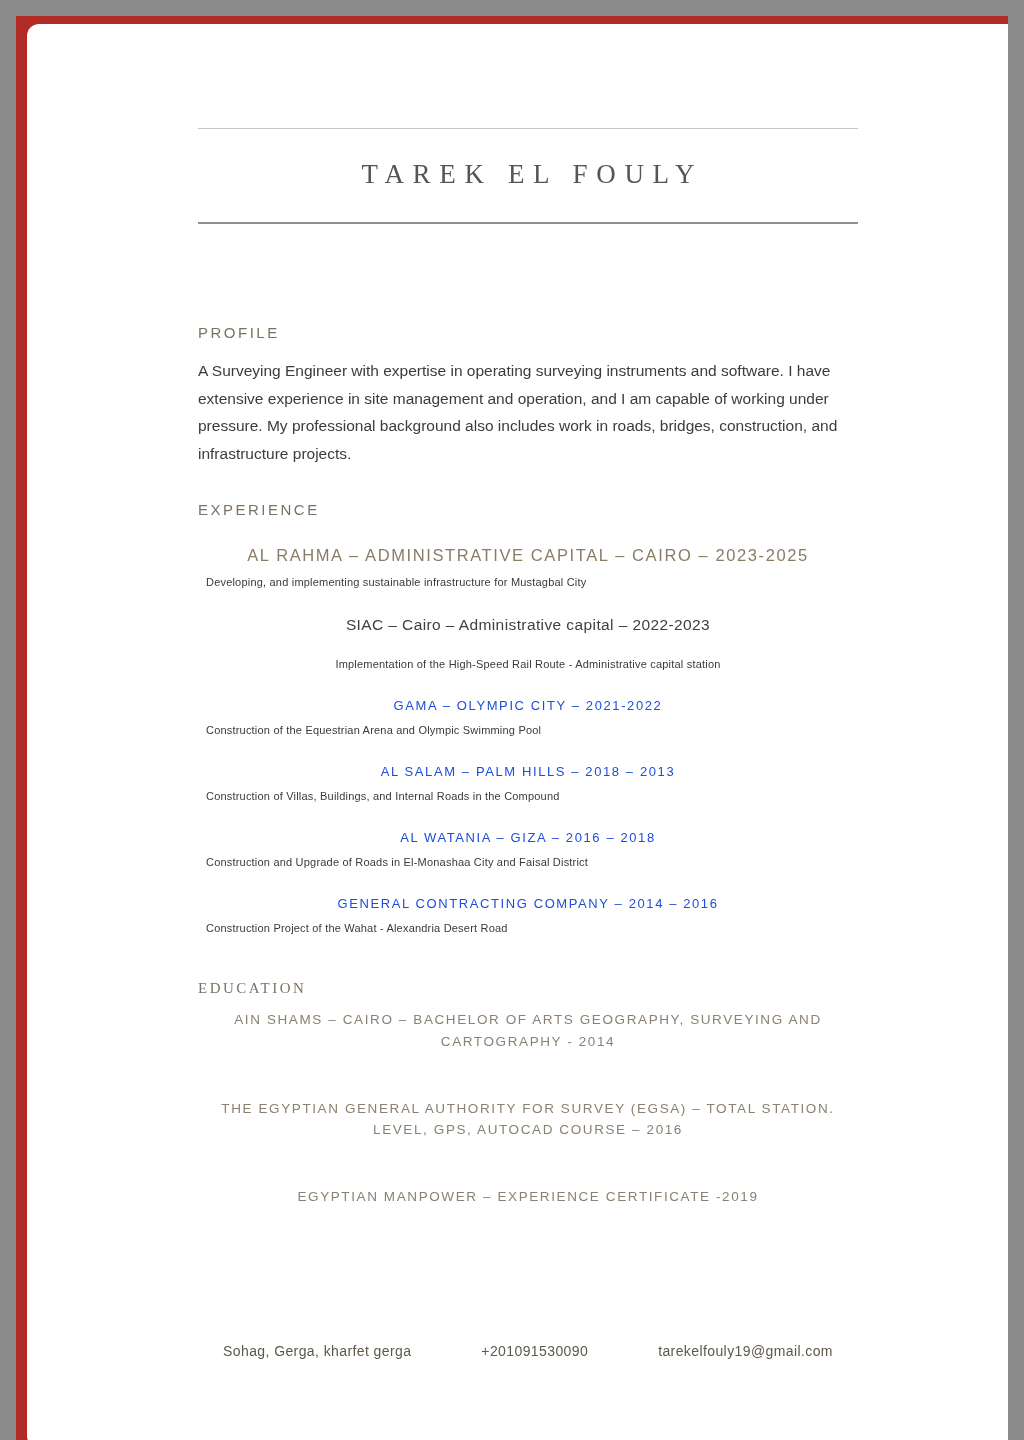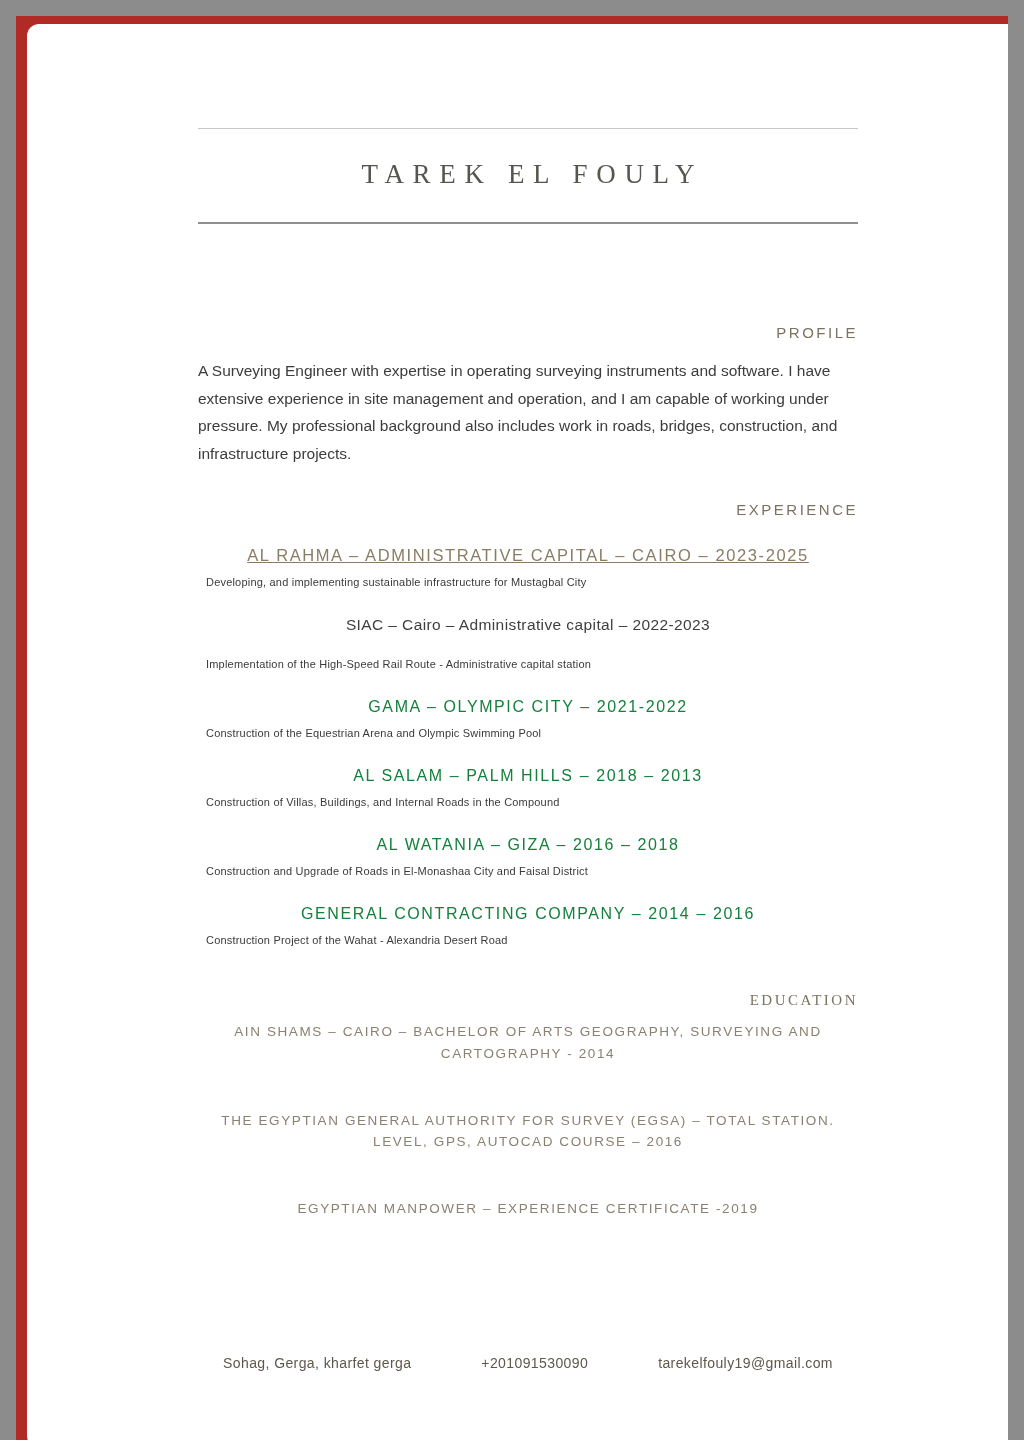--- a/index.html
+++ b/index.html
@@ -36,21 +36,21 @@
     font-size: 27px;
     letter-spacing: 0.32em;
     color: #56554f;
     text-align: center;
     padding: 22px 0 24px 0;
     text-indent: 0.32em; 
   }
 
   
   .section-heading {
-    text-align: right;
+    text-align: left;
     font-size: 15px;
     letter-spacing: 2.5px;
     color: #7c7262;
     font-weight: 400;
   }
   .profile-heading  { margin-top: 100px; }
   .experience-heading { margin-top: 34px; }
   .education-heading  { margin-top: 46px; font-family: Liberation Serif, serif; }
 
   
@@ -66,40 +66,39 @@
   .entry { margin-top: 28px; }
   .entry-title {
     text-align: center;
     font-weight: 400;
   }
   .entry-title.primary {
     font-size: 16.5px;
     letter-spacing: 1.6px;
     color: #8a7c64;
     margin-top: 16px;
-    text-decoration: underline;
   }
   .entry-title.plain {
     font-size: 15.5px;
     letter-spacing: 0.4px;
     color: #3f3f3f;
   }
   .entry-title.caps {
-    font-size: 16px;
+    font-size: 13px;
     letter-spacing: 1.6px;
-    color: #15803d;
+    color: #1d4ed8;
   }
   .entry-desc {
     margin-top: 11px;
     font-size: 11px;
     color: #3a3a3a;
     text-align: left;
     letter-spacing: 0.2px;
   }
-  .entry.gap-lg .entry-desc { margin-top: 24px; }
+  .entry.gap-lg .entry-desc { margin-top: 24px; text-align: center; }
 
   
   .edu-entry {
     margin-top: 12px;
     text-align: center;
     font-size: 13.5px;
     letter-spacing: 1.6px;
     line-height: 1.6;
     color: #8b8172;
   }

